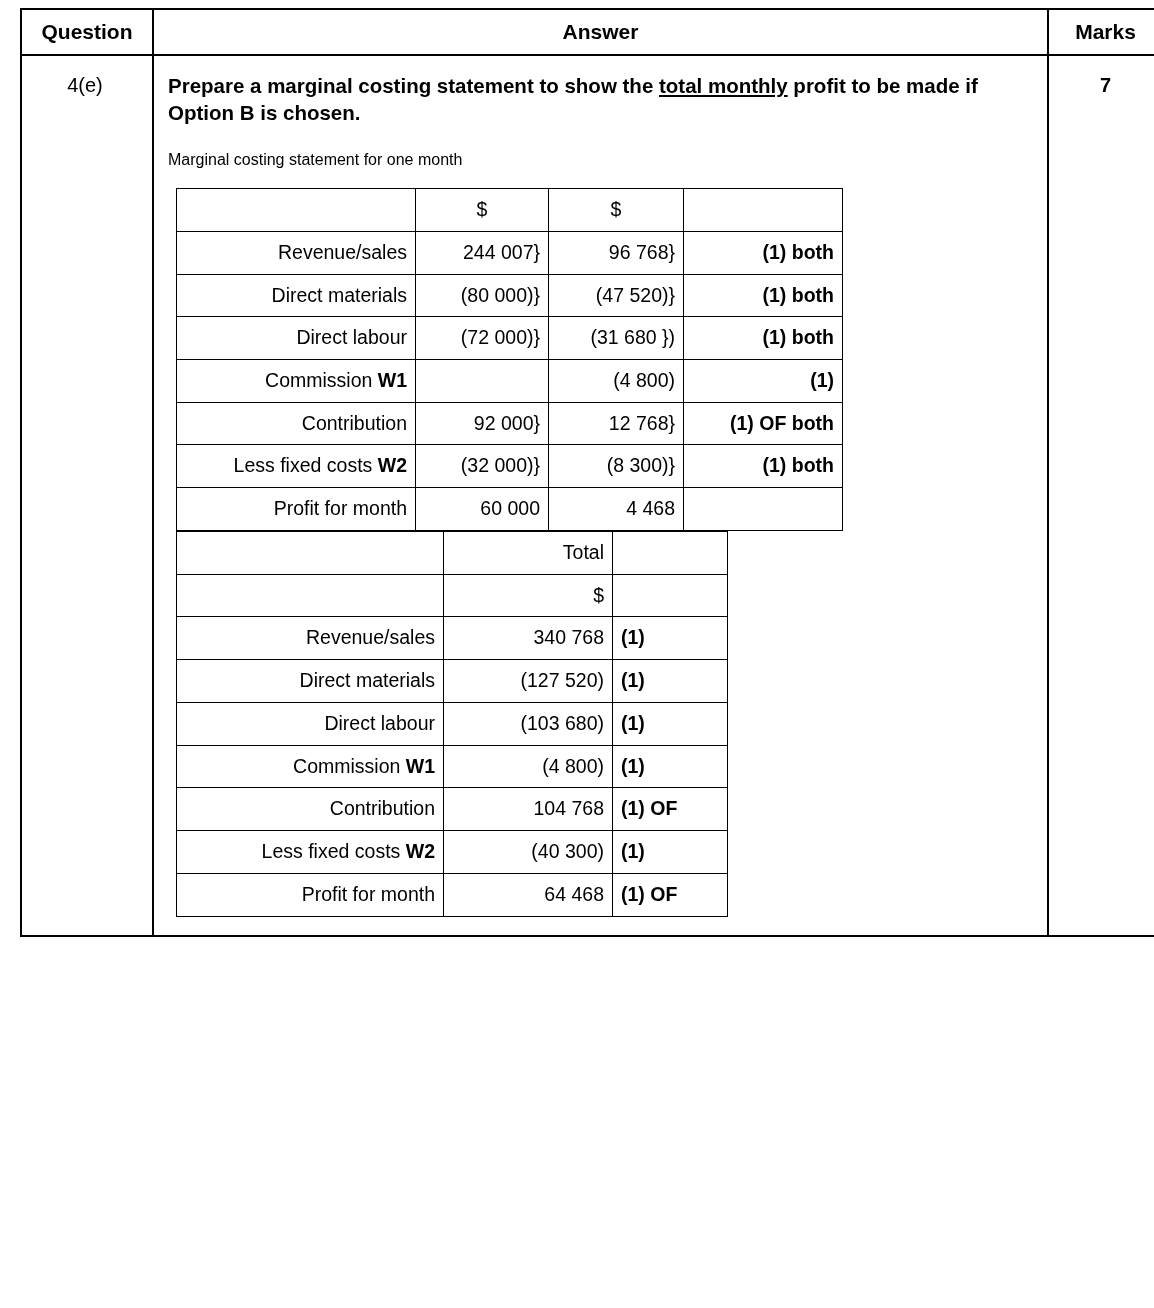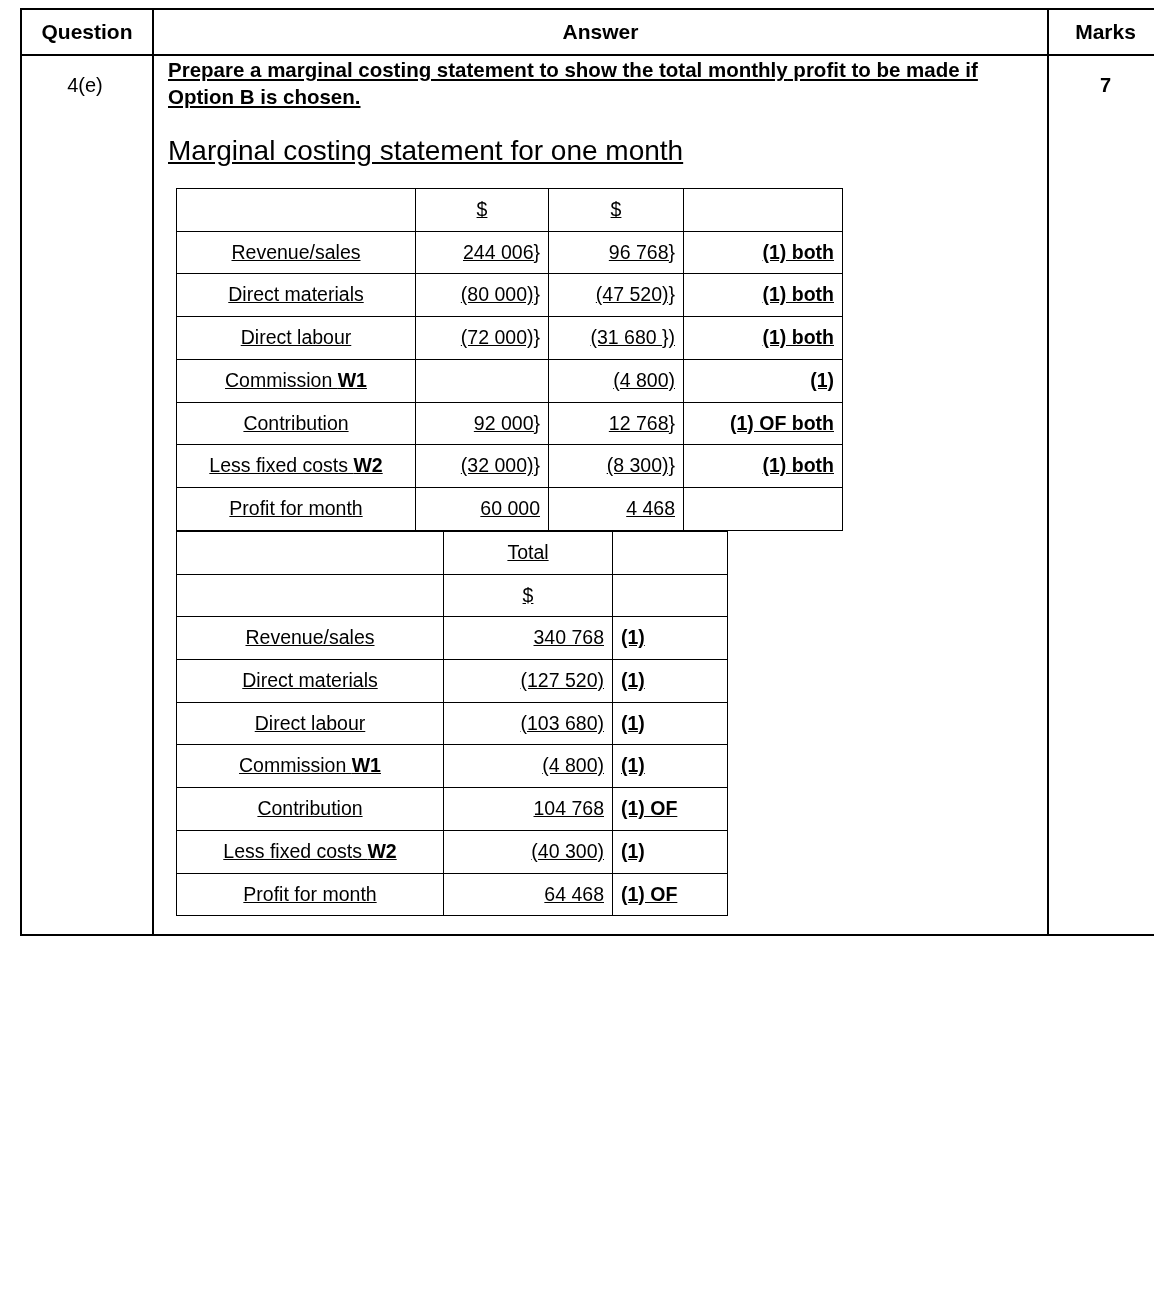--- a/index.html
+++ b/index.html
@@ -46,36 +46,35 @@
     font-size: 20px;
     padding: 18px 4px 0 0;
   }
   td.cell-marks {
     text-align: center;
     font-size: 20px;
     font-weight: bold;
     padding: 18px 4px 0 4px;
   }
   td.cell-answer {
-    padding: 0 14px 18px 14px;
+    padding: 16px 14px 18px 14px;
     font-size: 20px;
     line-height: 1.32;
-    text-decoration: underline;
   }
 
   .prompt {
     font-weight: bold;
     font-size: 20.5px;
     line-height: 1.34;
     margin: 0 0 22px 0;
   }
   .prompt u { text-decoration: underline; }
 
   .subtitle {
-    font-size: 28px;
+    font-size: 16px;
     margin: 0 0 18px 0;
   }
 
   .total-line {
     font-size: 20px;
     margin: 20px 0 20px 0;
   }
   .total-line b { font-weight: bold; }
 
   table.stmt {
@@ -94,26 +93,26 @@
   
   table.stmt1 { width: 598px; }
   table.stmt1 .c0 { width: 222px; }
   table.stmt1 .c1 { width: 116px; }
   table.stmt1 .c2 { width: 118px; }
   table.stmt1 .c3 { width: 142px; border-left: 1.6px solid #000; text-align: right; }
 
   
   table.stmt2 { width: 500px; }
   table.stmt2 .c0 { width: 250px; }
-  table.stmt2 .c1 { width: 152px; }
+  table.stmt2 .c1 { width: 152px; text-align: right; }
   table.stmt2 .c2 { width: 98px; }
 
   .num { text-align: right; white-space: nowrap; }
   .ctr { text-align: center; }
-  .lbl { text-align: center; }
+  .lbl { text-align: right; }
   .mark { font-weight: bold; text-align: left; }
   .tall { height: 50px; }
   b.w { font-weight: bold; }
 </style>
 </head>
 <body>
 
 <div class="page">
   <table class="outer">
     <thead>
@@ -136,21 +135,21 @@
             <tbody>
               <tr>
                 <td class="c0"></td>
                 <td class="c1 ctr">$</td>
                 <td class="c2 ctr">$</td>
                 <td class="c3"></td>
               </tr>
 
               <tr>
                 <td class="c0 lbl"><span>Revenue/sales</span><b class="w"></b></td>
-                <td class="c1 num">244 006}</td>
+                <td class="c1 num">244 007}</td>
                 <td class="c2 num">96 768}</td>
                 <td class="c3 mark">(1) both</td>
               </tr>
               <tr>
                 <td class="c0 lbl"><span>Direct materials</span><b class="w"></b></td>
                 <td class="c1 num">(80 000)}</td>
                 <td class="c2 num">(47 520)}</td>
                 <td class="c3 mark">(1) both</td>
               </tr>
               <tr>

